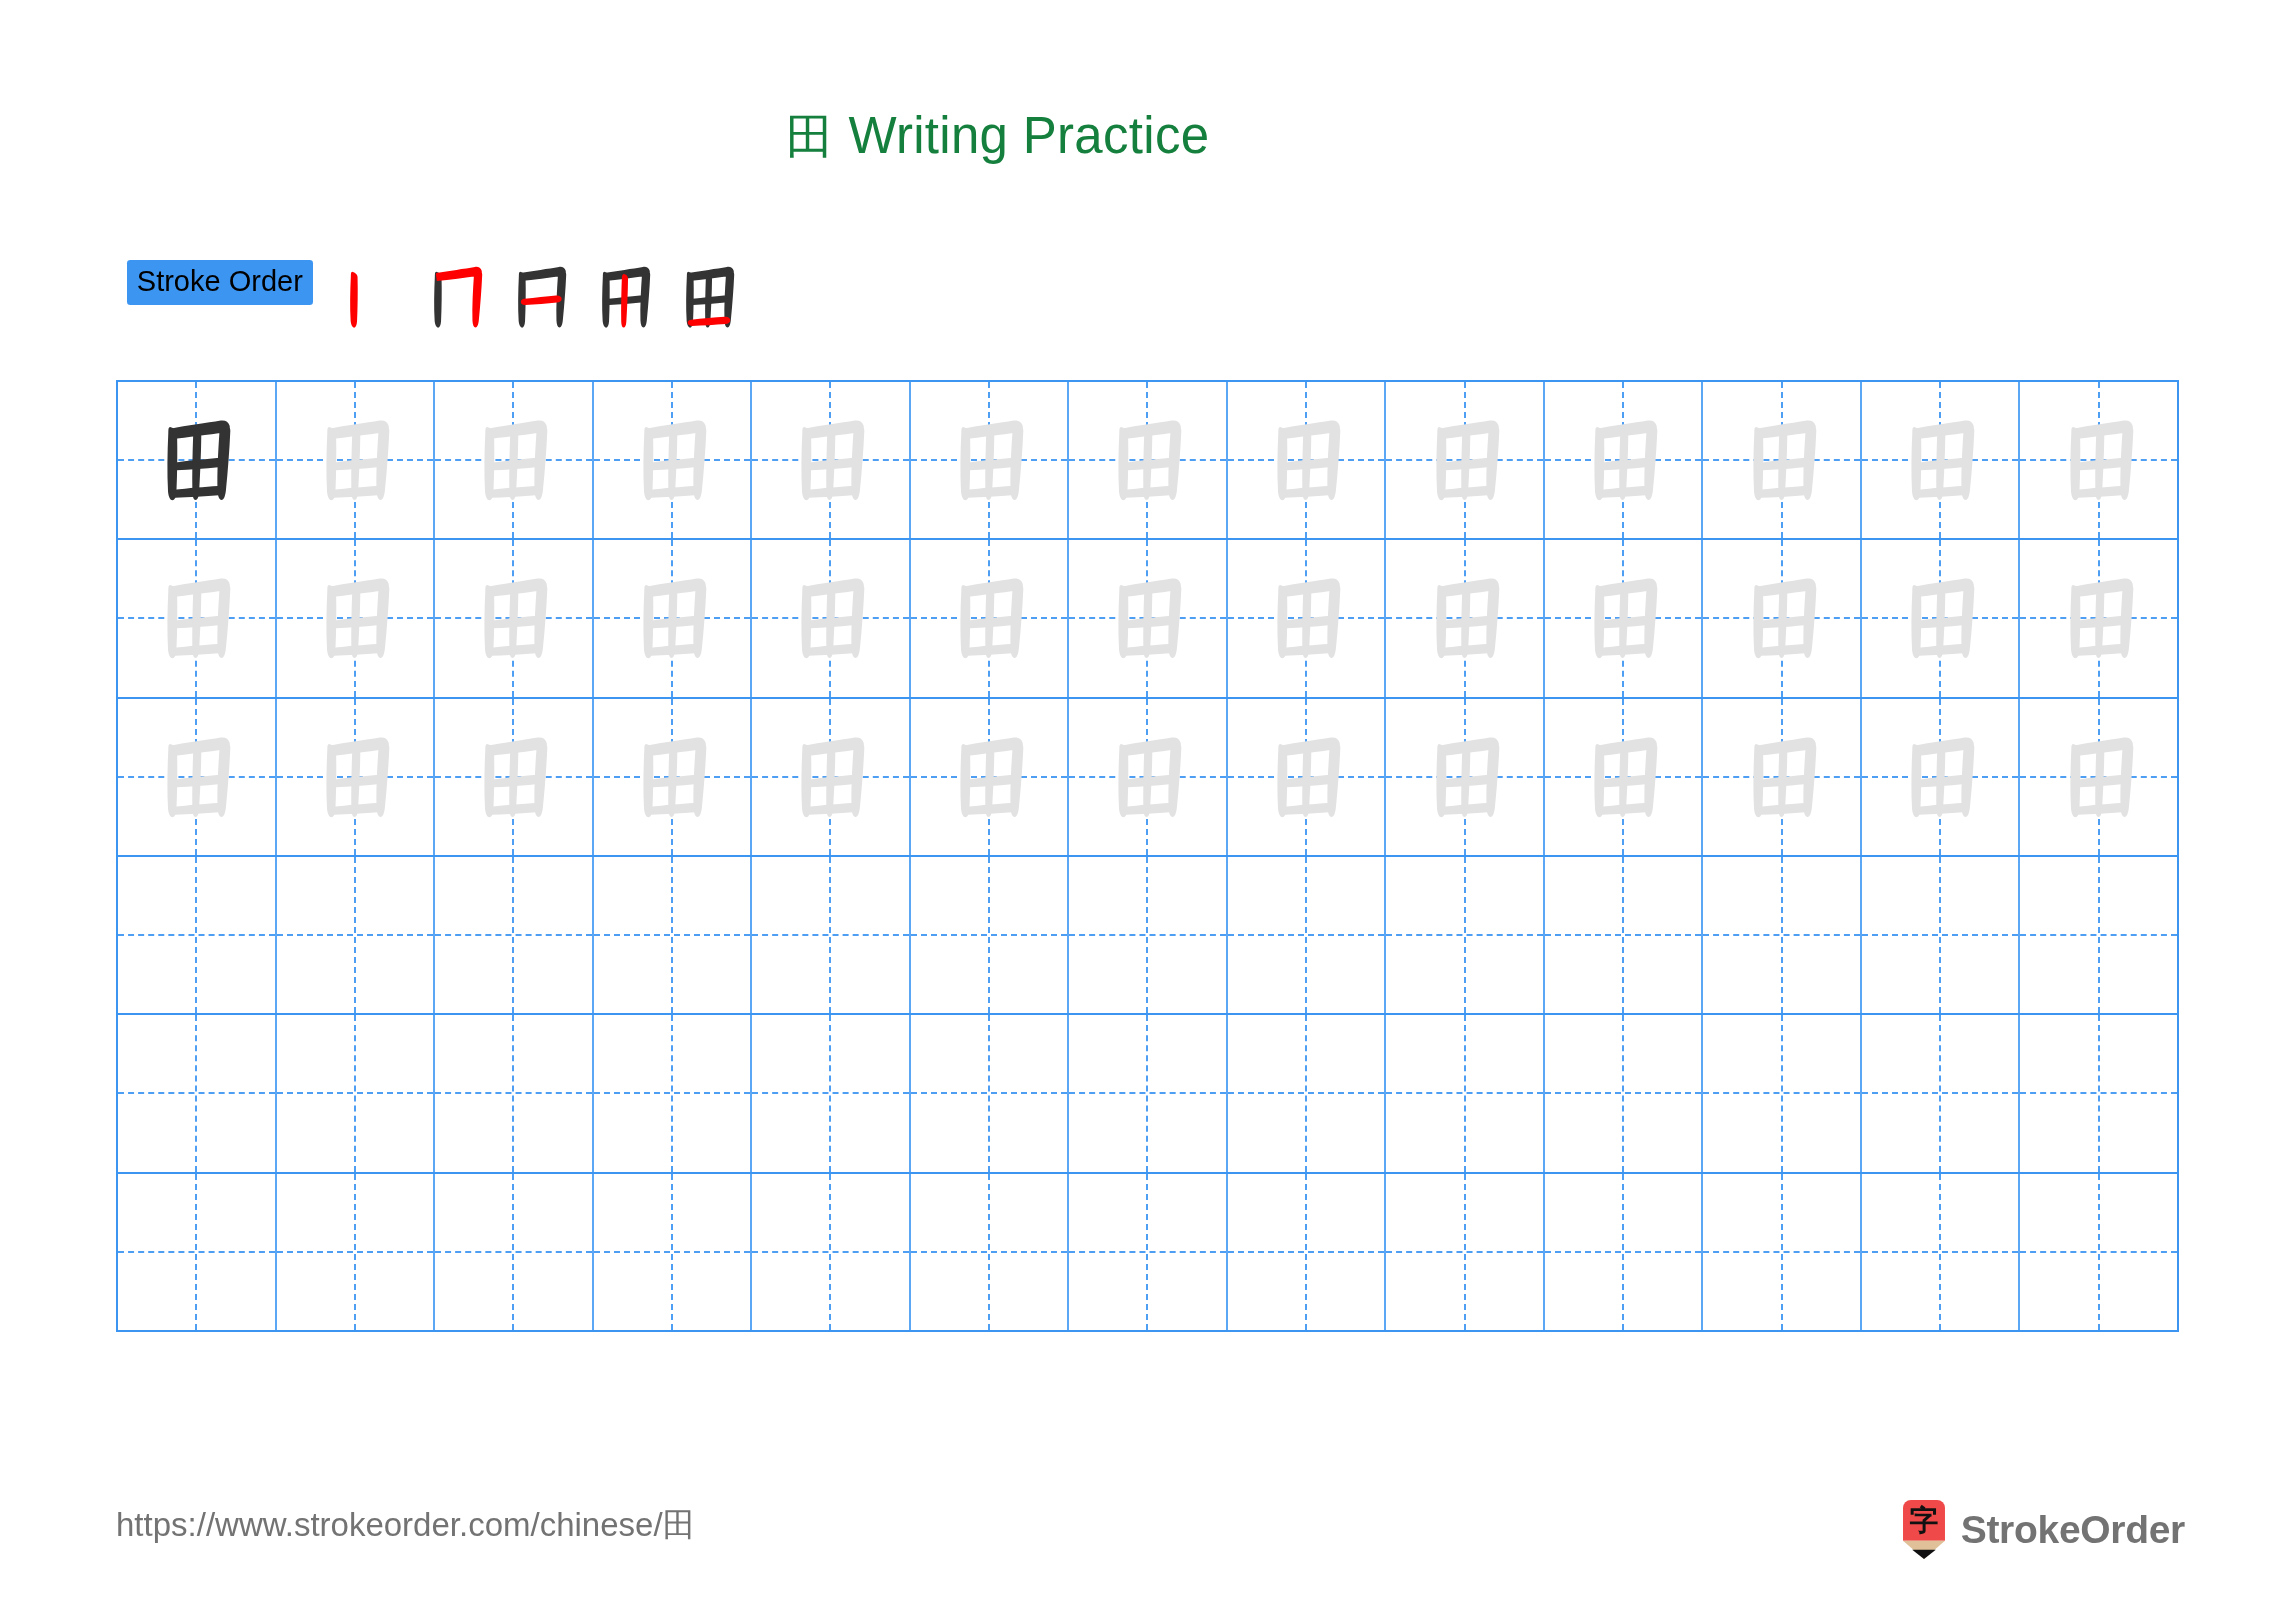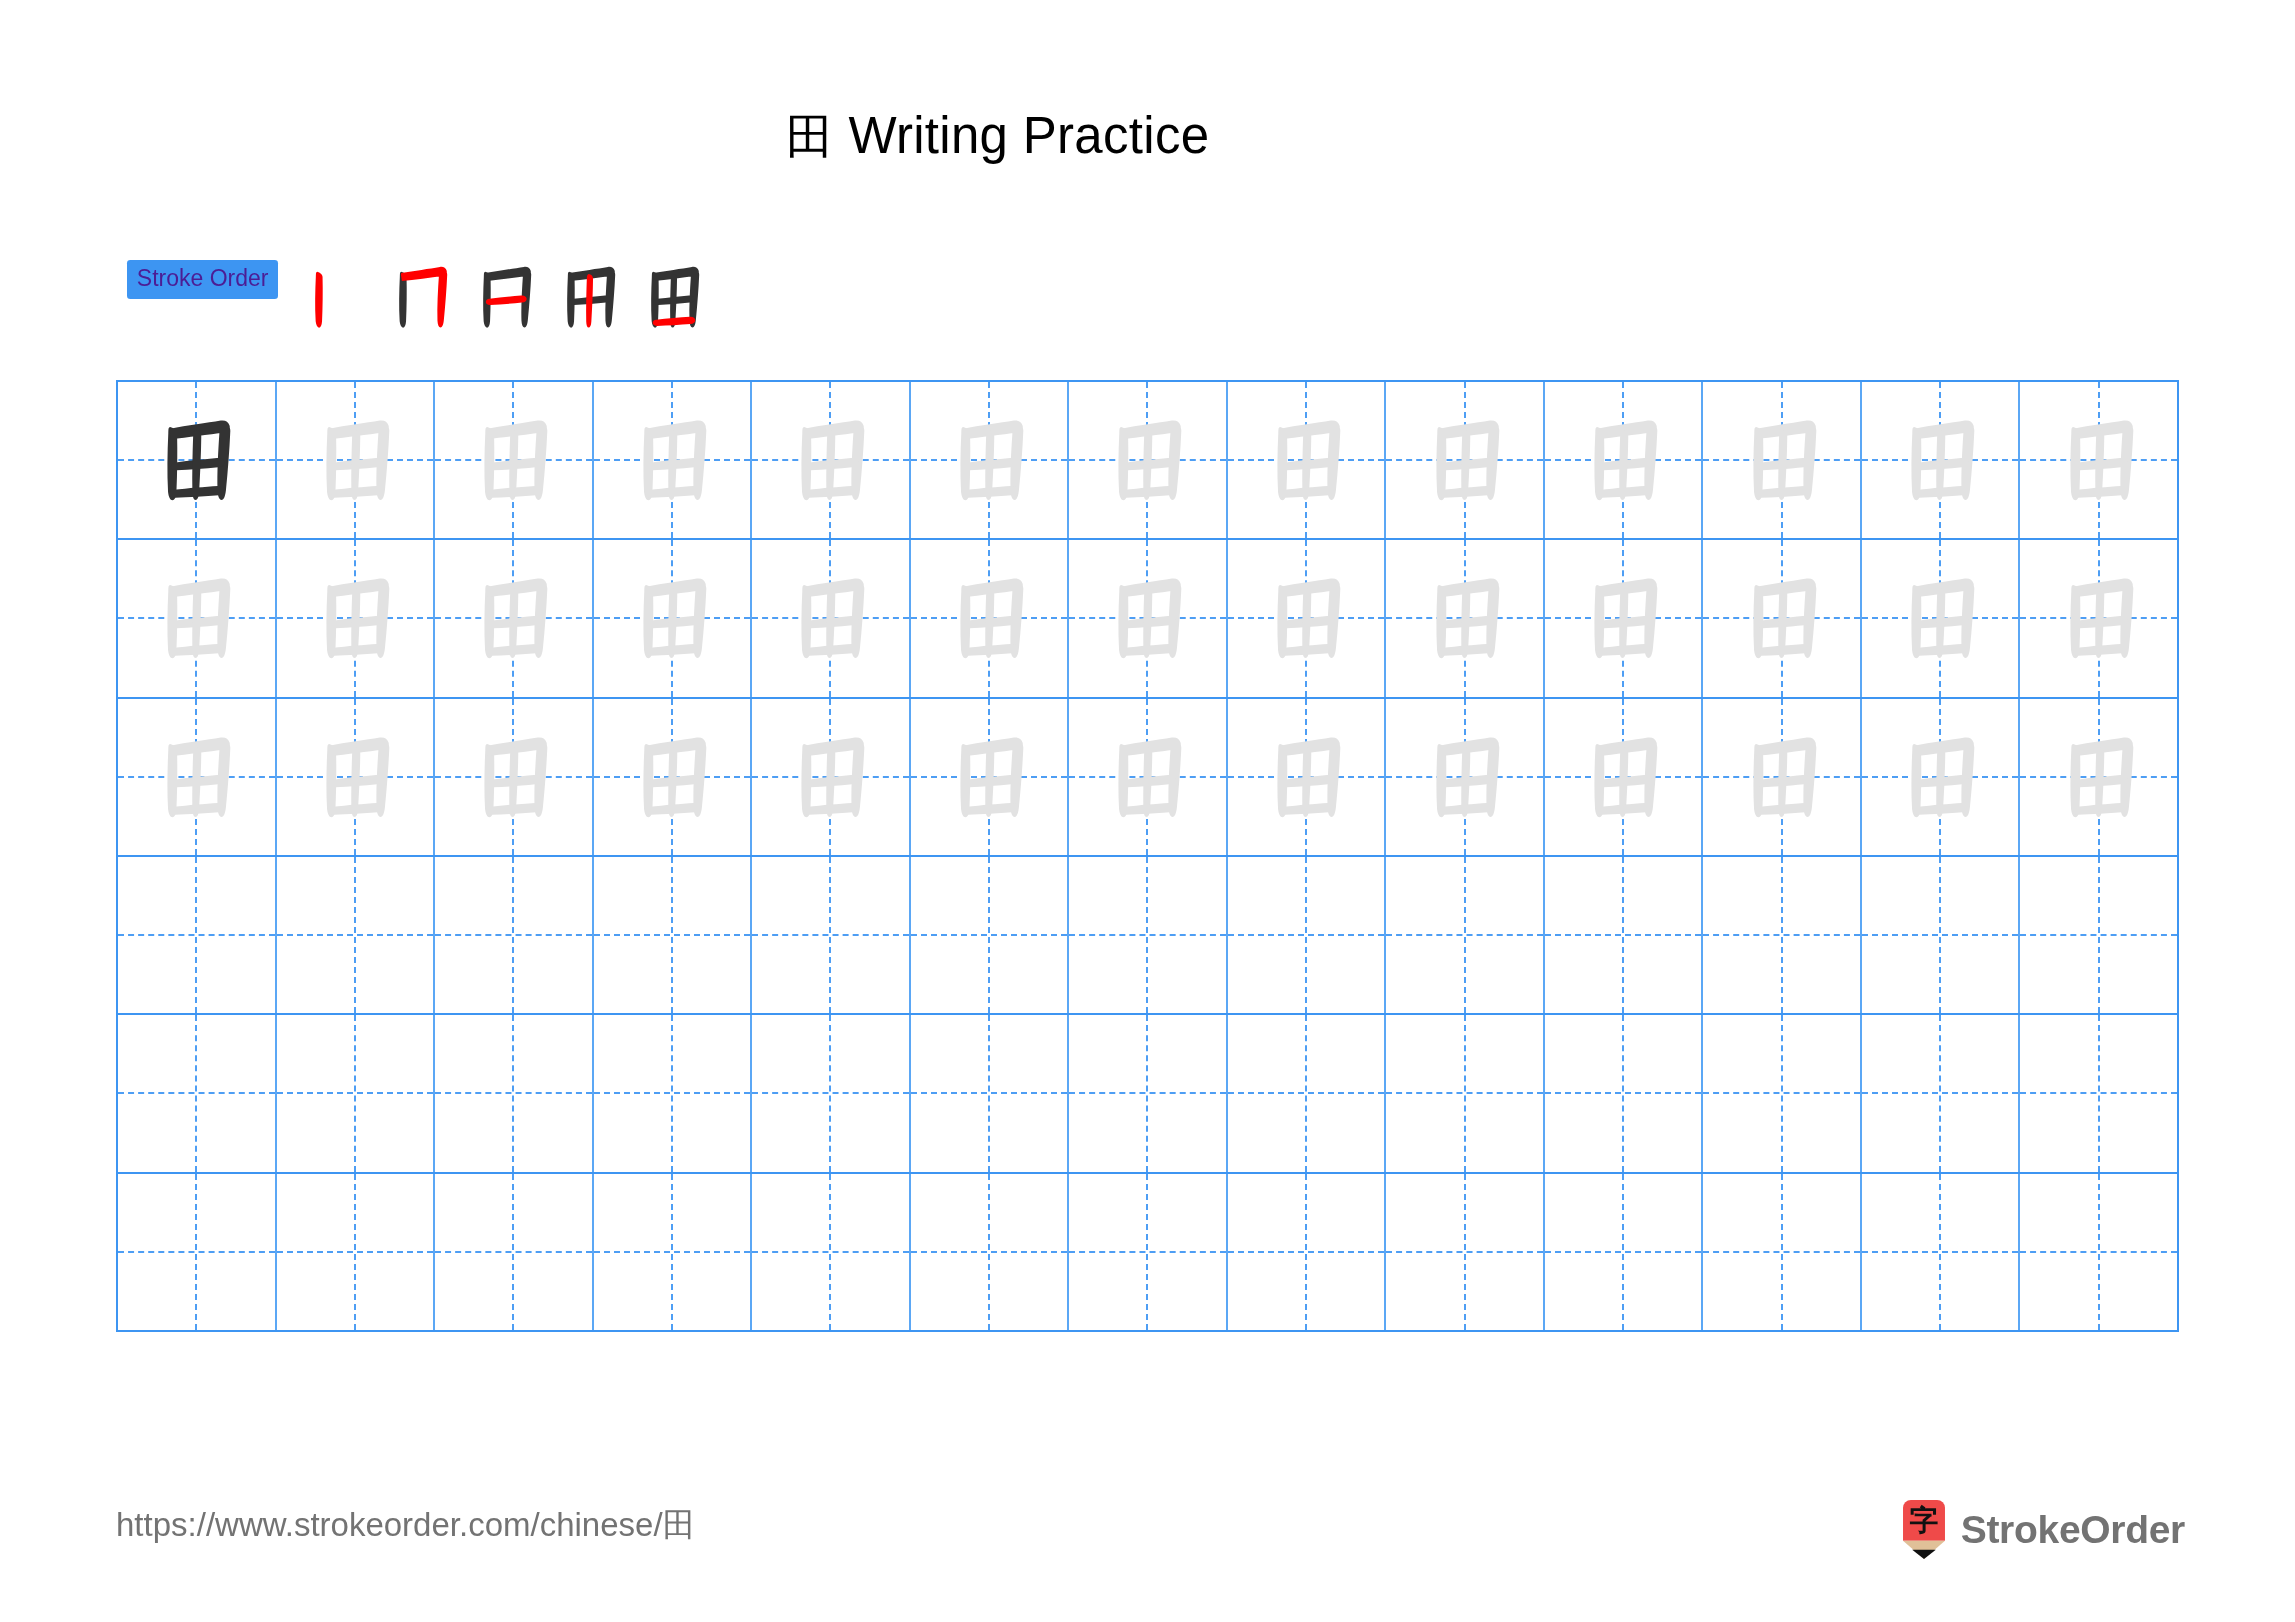--- a/index.html
+++ b/index.html
@@ -16,21 +16,21 @@
   }
 
   
   #page-title {
     position: absolute;
     left: 0;
     top: 110px;
     width: 1995px;
     text-align: center;
     font-size: 51px;
-    color: #000000;
+    color: #15803d;
     font-weight: 400;
     letter-spacing: 0.3px;
     line-height: 1;
     white-space: nowrap;
   }
   #page-title .title-char {
     font-size: 48px;
     vertical-align: baseline;
   }
 
@@ -38,22 +38,22 @@
   #stroke-order-section {
     position: absolute;
     left: 127px;
     top: 260px;
     height: 79px;
     display: flex;
     align-items: flex-start;
   }
   #stroke-order-badge {
     background: #3d95f2;
-    color: #4c1d95;
-    font-size: 23px;
+    color: #000000;
+    font-size: 29px;
     line-height: 1;
     padding: 7.2px 9.8px 8.5px 9.8px;
     border-radius: 3.3px;
     white-space: nowrap;
     font-weight: 400;
   }
   #stroke-steps {
     display: flex;
     align-items: flex-start;
     margin-left: 17px;

